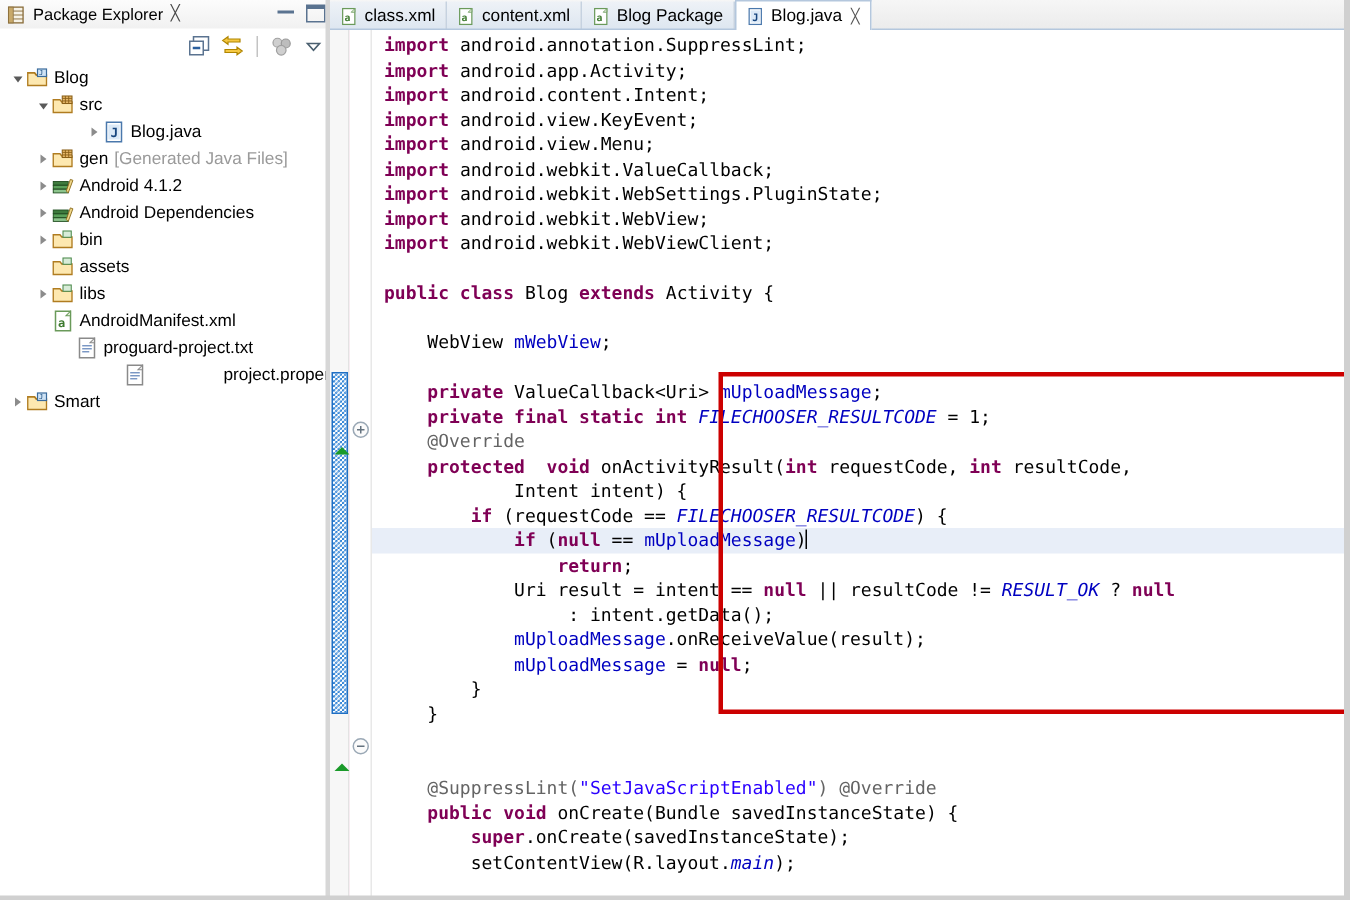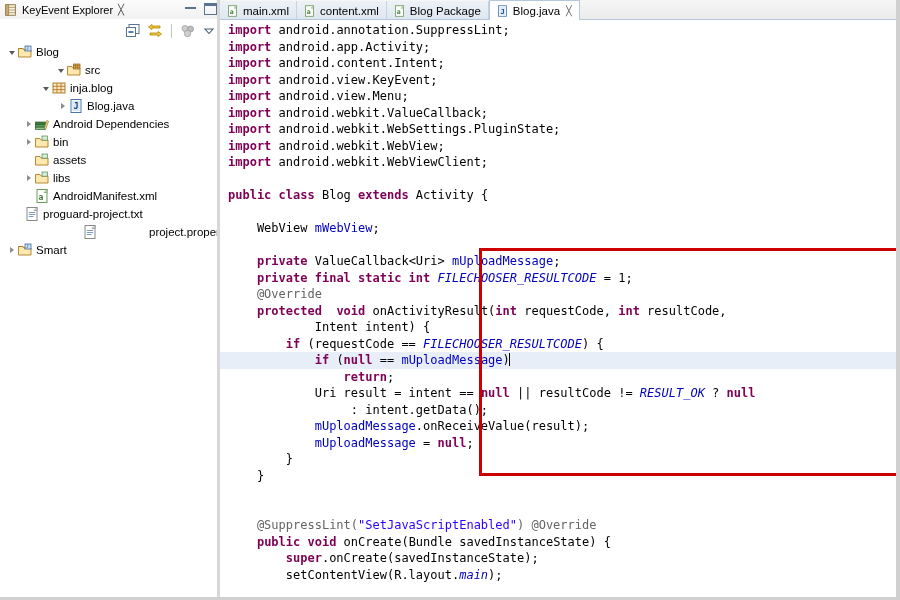--- a/index.html
+++ b/index.html
@@ -165,21 +165,21 @@
     border-right: 1px solid #b4c7dd;
     height: 20px;
     z-index: 3;
   }
   .etab-icon { width: 13px; height: 14px; margin-right: 4px; flex:none; }
   .etab-close { margin-left: 6px; font-size: 9.5px; color:#555; }
 
   #editor-body {
     flex: 1;
     display: flex;
-    flex-direction: column;
+    flex-direction: row;
     position: relative;
     background: #f9a8d4;
     overflow: hidden;
   }
   #overview-strip {
     width: 13px;
     background: #f7f7f7;
     border-right: 1px solid #e3e3e3;
     position: relative;
     flex: none;
@@ -298,21 +298,21 @@
     <div class="view-titlebar">
       <span class="view-title-icon">
         <svg viewBox="0 0 16 16" width="14" height="14">
           <rect x="2" y="2" width="11" height="12" fill="#f6f2e6" stroke="#8a6d3b" stroke-width="1"></rect>
           <rect x="2" y="2" width="3.5" height="12" fill="#c8a96a" stroke="#8a6d3b" stroke-width="0.6"></rect>
           <line x1="5.5" y1="5" x2="13" y2="5" stroke="#8a6d3b" stroke-width="0.7"></line>
           <line x1="5.5" y1="8" x2="13" y2="8" stroke="#8a6d3b" stroke-width="0.7"></line>
           <line x1="5.5" y1="11" x2="13" y2="11" stroke="#8a6d3b" stroke-width="0.7"></line>
         </svg>
       </span>
-      <span class="view-title-text">KeyEvent Explorer</span>
+      <span class="view-title-text">Package Explorer</span>
       <span class="tab-close">╳</span>
       <span class="view-min-max">
         <span class="btn-min"></span>
         <span class="btn-max"></span>
       </span>
     </div>
 
     <div class="view-toolbar">
       <span class="tb-icon">
         <svg viewBox="0 0 16 16" width="16" height="16">
@@ -348,68 +348,82 @@
             <span class="tri-open"></span>
           </span>
           <span class="node-icon"><svg viewBox="0 0 16 16" width="16" height="16">
               <path d="M1.5 4.5 L6 4.5 L7.2 6 L14 6 L14 13 L1.5 13 Z" fill="#fde8b0" stroke="#b07c20" stroke-width="0.9"></path>
               <path d="M1.5 4.5 L6 4.5 L7.2 6 L14 6" fill="none" stroke="#b07c20" stroke-width="0.9"></path>
               <rect x="8" y="2" width="6" height="5" fill="#cfe3f5" stroke="#3a6b9c" stroke-width="0.8"></rect>
               <text x="9" y="6.3" font-size="4.6" fill="#15497d" font-family="monospace">J</text>
             </svg></span>
           <span class="node-label">Blog</span>
         </div>
-        <div class="tree-row" style="padding-left: 23px; margin-left: 32px;">
+        <div class="tree-row" style="padding-left: 23px;">
           <span class="twisty">
             <span class="tri-open"></span>
           </span>
           <span class="node-icon"><svg viewBox="0 0 16 16" width="16" height="16">
               <path d="M1.5 4.5 L6 4.5 L7.2 6 L14 6 L14 13 L1.5 13 Z" fill="#fde8b0" stroke="#b07c20" stroke-width="0.9"></path>
               <rect x="7.5" y="2" width="6.5" height="5" fill="#e8b96a" stroke="#8a5f17" stroke-width="0.7"></rect>
               <line x1="7.5" y1="3.6" x2="14" y2="3.6" stroke="#8a5f17" stroke-width="0.6"></line>
               <line x1="7.5" y1="5.3" x2="14" y2="5.3" stroke="#8a5f17" stroke-width="0.6"></line>
               <line x1="9.6" y1="2" x2="9.6" y2="7" stroke="#8a5f17" stroke-width="0.6"></line>
               <line x1="11.8" y1="2" x2="11.8" y2="7" stroke="#8a5f17" stroke-width="0.6"></line>
             </svg></span>
           <span class="node-label">src</span>
         </div>
-        <div class="tree-row" style="padding-left: 40px;">
-          <span class="twisty">
-            <span class="tri-open"></span>
-          </span>
-          <span class="node-icon"><svg viewBox="0 0 16 16" width="16" height="16">
-              <rect x="2" y="3" width="12" height="10" fill="#fbe7c0" stroke="#a86f1c" stroke-width="0.9"></rect>
-              <line x1="2" y1="6.3" x2="14" y2="6.3" stroke="#a86f1c" stroke-width="0.8"></line>
-              <line x1="2" y1="9.6" x2="14" y2="9.6" stroke="#a86f1c" stroke-width="0.8"></line>
-              <line x1="6" y1="3" x2="6" y2="13" stroke="#a86f1c" stroke-width="0.8"></line>
-              <line x1="10" y1="3" x2="10" y2="13" stroke="#a86f1c" stroke-width="0.8"></line>
-            </svg></span>
-          <span class="node-label">inja.blog</span>
-        </div>
         <div class="tree-row" style="padding-left: 57px;">
           <span class="twisty">
             <span class="tri-closed"></span>
           </span>
           <span class="node-icon"><svg viewBox="0 0 16 16" width="16" height="16">
               <rect x="3" y="1.5" width="10" height="13" fill="#ffffff" stroke="#4a78ac" stroke-width="1"></rect>
               <rect x="4.2" y="3" width="7.6" height="10" fill="#dbe9f7"></rect>
               <text x="5.6" y="11.3" font-size="8.5" fill="#17457e" font-family="monospace" font-weight="bold">J</text>
             </svg></span>
           <span class="node-label">Blog.java</span>
         </div>
-        <div class="tree-row" style="padding-left: 23px; align-items: flex-end;">
+        <div class="tree-row" style="padding-left: 23px;">
+          <span class="twisty">
+            <span class="tri-closed"></span>
+          </span>
+          <span class="node-icon"><svg viewBox="0 0 16 16" width="16" height="16">
+              <path d="M1.5 4.5 L6 4.5 L7.2 6 L14 6 L14 13 L1.5 13 Z" fill="#fde8b0" stroke="#b07c20" stroke-width="0.9"></path>
+              <rect x="7.5" y="2" width="6.5" height="5" fill="#e8b96a" stroke="#8a5f17" stroke-width="0.7"></rect>
+              <line x1="7.5" y1="3.6" x2="14" y2="3.6" stroke="#8a5f17" stroke-width="0.6"></line>
+              <line x1="7.5" y1="5.3" x2="14" y2="5.3" stroke="#8a5f17" stroke-width="0.6"></line>
+              <line x1="9.6" y1="2" x2="9.6" y2="7" stroke="#8a5f17" stroke-width="0.6"></line>
+              <line x1="11.8" y1="2" x2="11.8" y2="7" stroke="#8a5f17" stroke-width="0.6"></line>
+            </svg></span>
+          <span class="node-label">gen</span>
+          <span class="node-suffix">[Generated Java Files]</span>
+        </div>
+        <div class="tree-row" style="padding-left: 23px;">
           <span class="twisty">
             <span class="tri-closed"></span>
           </span>
           <span class="node-icon"><svg viewBox="0 0 16 16" width="16" height="16">
               <rect x="1.5" y="5" width="10" height="2.4" fill="#3d7a3d" stroke="#1f4d1f" stroke-width="0.6"></rect>
               <rect x="1.5" y="7.6" width="10" height="2.4" fill="#5aa05a" stroke="#1f4d1f" stroke-width="0.6"></rect>
               <rect x="1.5" y="10.2" width="10" height="2.4" fill="#8cc48c" stroke="#1f4d1f" stroke-width="0.6"></rect>
               <path d="M11.5 12.6 L14.6 4.2 L12.9 3.6 L10.2 11.3 Z" fill="#f0d78a" stroke="#8a6a18" stroke-width="0.6"></path>
             </svg></span>
+          <span class="node-label">Android 4.1.2</span>
+        </div>
+        <div class="tree-row" style="padding-left: 23px; align-items: flex-end;">
+          <span class="twisty">
+            <span class="tri-closed"></span>
+          </span>
+          <span class="node-icon"><svg viewBox="0 0 16 16" width="16" height="16">
+              <rect x="1.5" y="5" width="10" height="2.4" fill="#3d7a3d" stroke="#1f4d1f" stroke-width="0.6"></rect>
+              <rect x="1.5" y="7.6" width="10" height="2.4" fill="#5aa05a" stroke="#1f4d1f" stroke-width="0.6"></rect>
+              <rect x="1.5" y="10.2" width="10" height="2.4" fill="#8cc48c" stroke="#1f4d1f" stroke-width="0.6"></rect>
+              <path d="M11.5 12.6 L14.6 4.2 L12.9 3.6 L10.2 11.3 Z" fill="#f0d78a" stroke="#8a6a18" stroke-width="0.6"></path>
+            </svg></span>
           <span class="node-label">Android Dependencies</span>
         </div>
         <div class="tree-row" style="padding-left: 23px;">
           <span class="twisty">
             <span class="tri-closed"></span>
           </span>
           <span class="node-icon"><svg viewBox="0 0 16 16" width="16" height="16">
               <path d="M1.5 4.5 L6 4.5 L7.2 6 L14 6 L14 13 L1.5 13 Z" fill="#fde8b0" stroke="#b07c20" stroke-width="0.9"></path>
               <rect x="8" y="2" width="5.5" height="4.2" fill="#d8ecd8" stroke="#4d8a4d" stroke-width="0.7"></rect>
             </svg></span>
@@ -435,21 +449,21 @@
         </div>
         <div class="tree-row" style="padding-left: 23px;">
           <span class="twisty"></span>
           <span class="node-icon"><svg viewBox="0 0 16 16" width="16" height="16">
               <rect x="3" y="1.5" width="10" height="13" fill="#ffffff" stroke="#6a9a5a" stroke-width="1"></rect>
               <path d="M13 1.5 L13 4.5 L10 4.5 Z" fill="#e6f0de" stroke="#6a9a5a" stroke-width="0.7"></path>
               <text x="4.6" y="12" font-size="8" fill="#3d7a2e" font-family="monospace" font-weight="bold">a</text>
             </svg></span>
           <span class="node-label">AndroidManifest.xml</span>
         </div>
-        <div class="tree-row" style="padding-left: 13px;">
+        <div class="tree-row" style="padding-left: 39px;">
           <span class="twisty"></span>
           <span class="node-icon"><svg viewBox="0 0 16 16" width="16" height="16">
               <rect x="3" y="1.5" width="10" height="13" fill="#ffffff" stroke="#8a8a8a" stroke-width="1"></rect>
               <path d="M13 1.5 L13 4.5 L10 4.5 Z" fill="#eaeaea" stroke="#8a8a8a" stroke-width="0.7"></path>
               <line x1="4.8" y1="6.5" x2="11.2" y2="6.5" stroke="#6f8fbf" stroke-width="0.9"></line>
               <line x1="4.8" y1="8.5" x2="11.2" y2="8.5" stroke="#6f8fbf" stroke-width="0.9"></line>
               <line x1="4.8" y1="10.5" x2="9.5" y2="10.5" stroke="#6f8fbf" stroke-width="0.9"></line>
             </svg></span>
           <span class="node-label">proguard-project.txt</span>
         </div>
@@ -481,21 +495,21 @@
   </div>
 
   <div id="editor-area">
     <div id="tabbar">
         <div class="etab">
           <span class="etab-icon"><svg viewBox="0 0 16 16" width="13" height="14">
               <rect x="3" y="1.5" width="10" height="13" fill="#ffffff" stroke="#6a9a5a" stroke-width="1"></rect>
               <path d="M13 1.5 L13 4.5 L10 4.5 Z" fill="#e6f0de" stroke="#6a9a5a" stroke-width="0.7"></path>
               <text x="4.6" y="12" font-size="8" fill="#3d7a2e" font-family="monospace" font-weight="bold">a</text>
             </svg></span>
-          <span>main.xml</span>
+          <span>class.xml</span>
         </div>
         <div class="etab">
           <span class="etab-icon"><svg viewBox="0 0 16 16" width="13" height="14">
               <rect x="3" y="1.5" width="10" height="13" fill="#ffffff" stroke="#6a9a5a" stroke-width="1"></rect>
               <path d="M13 1.5 L13 4.5 L10 4.5 Z" fill="#e6f0de" stroke="#6a9a5a" stroke-width="0.7"></path>
               <text x="4.6" y="12" font-size="8" fill="#3d7a2e" font-family="monospace" font-weight="bold">a</text>
             </svg></span>
           <span>content.xml</span>
         </div>
         <div class="etab">

